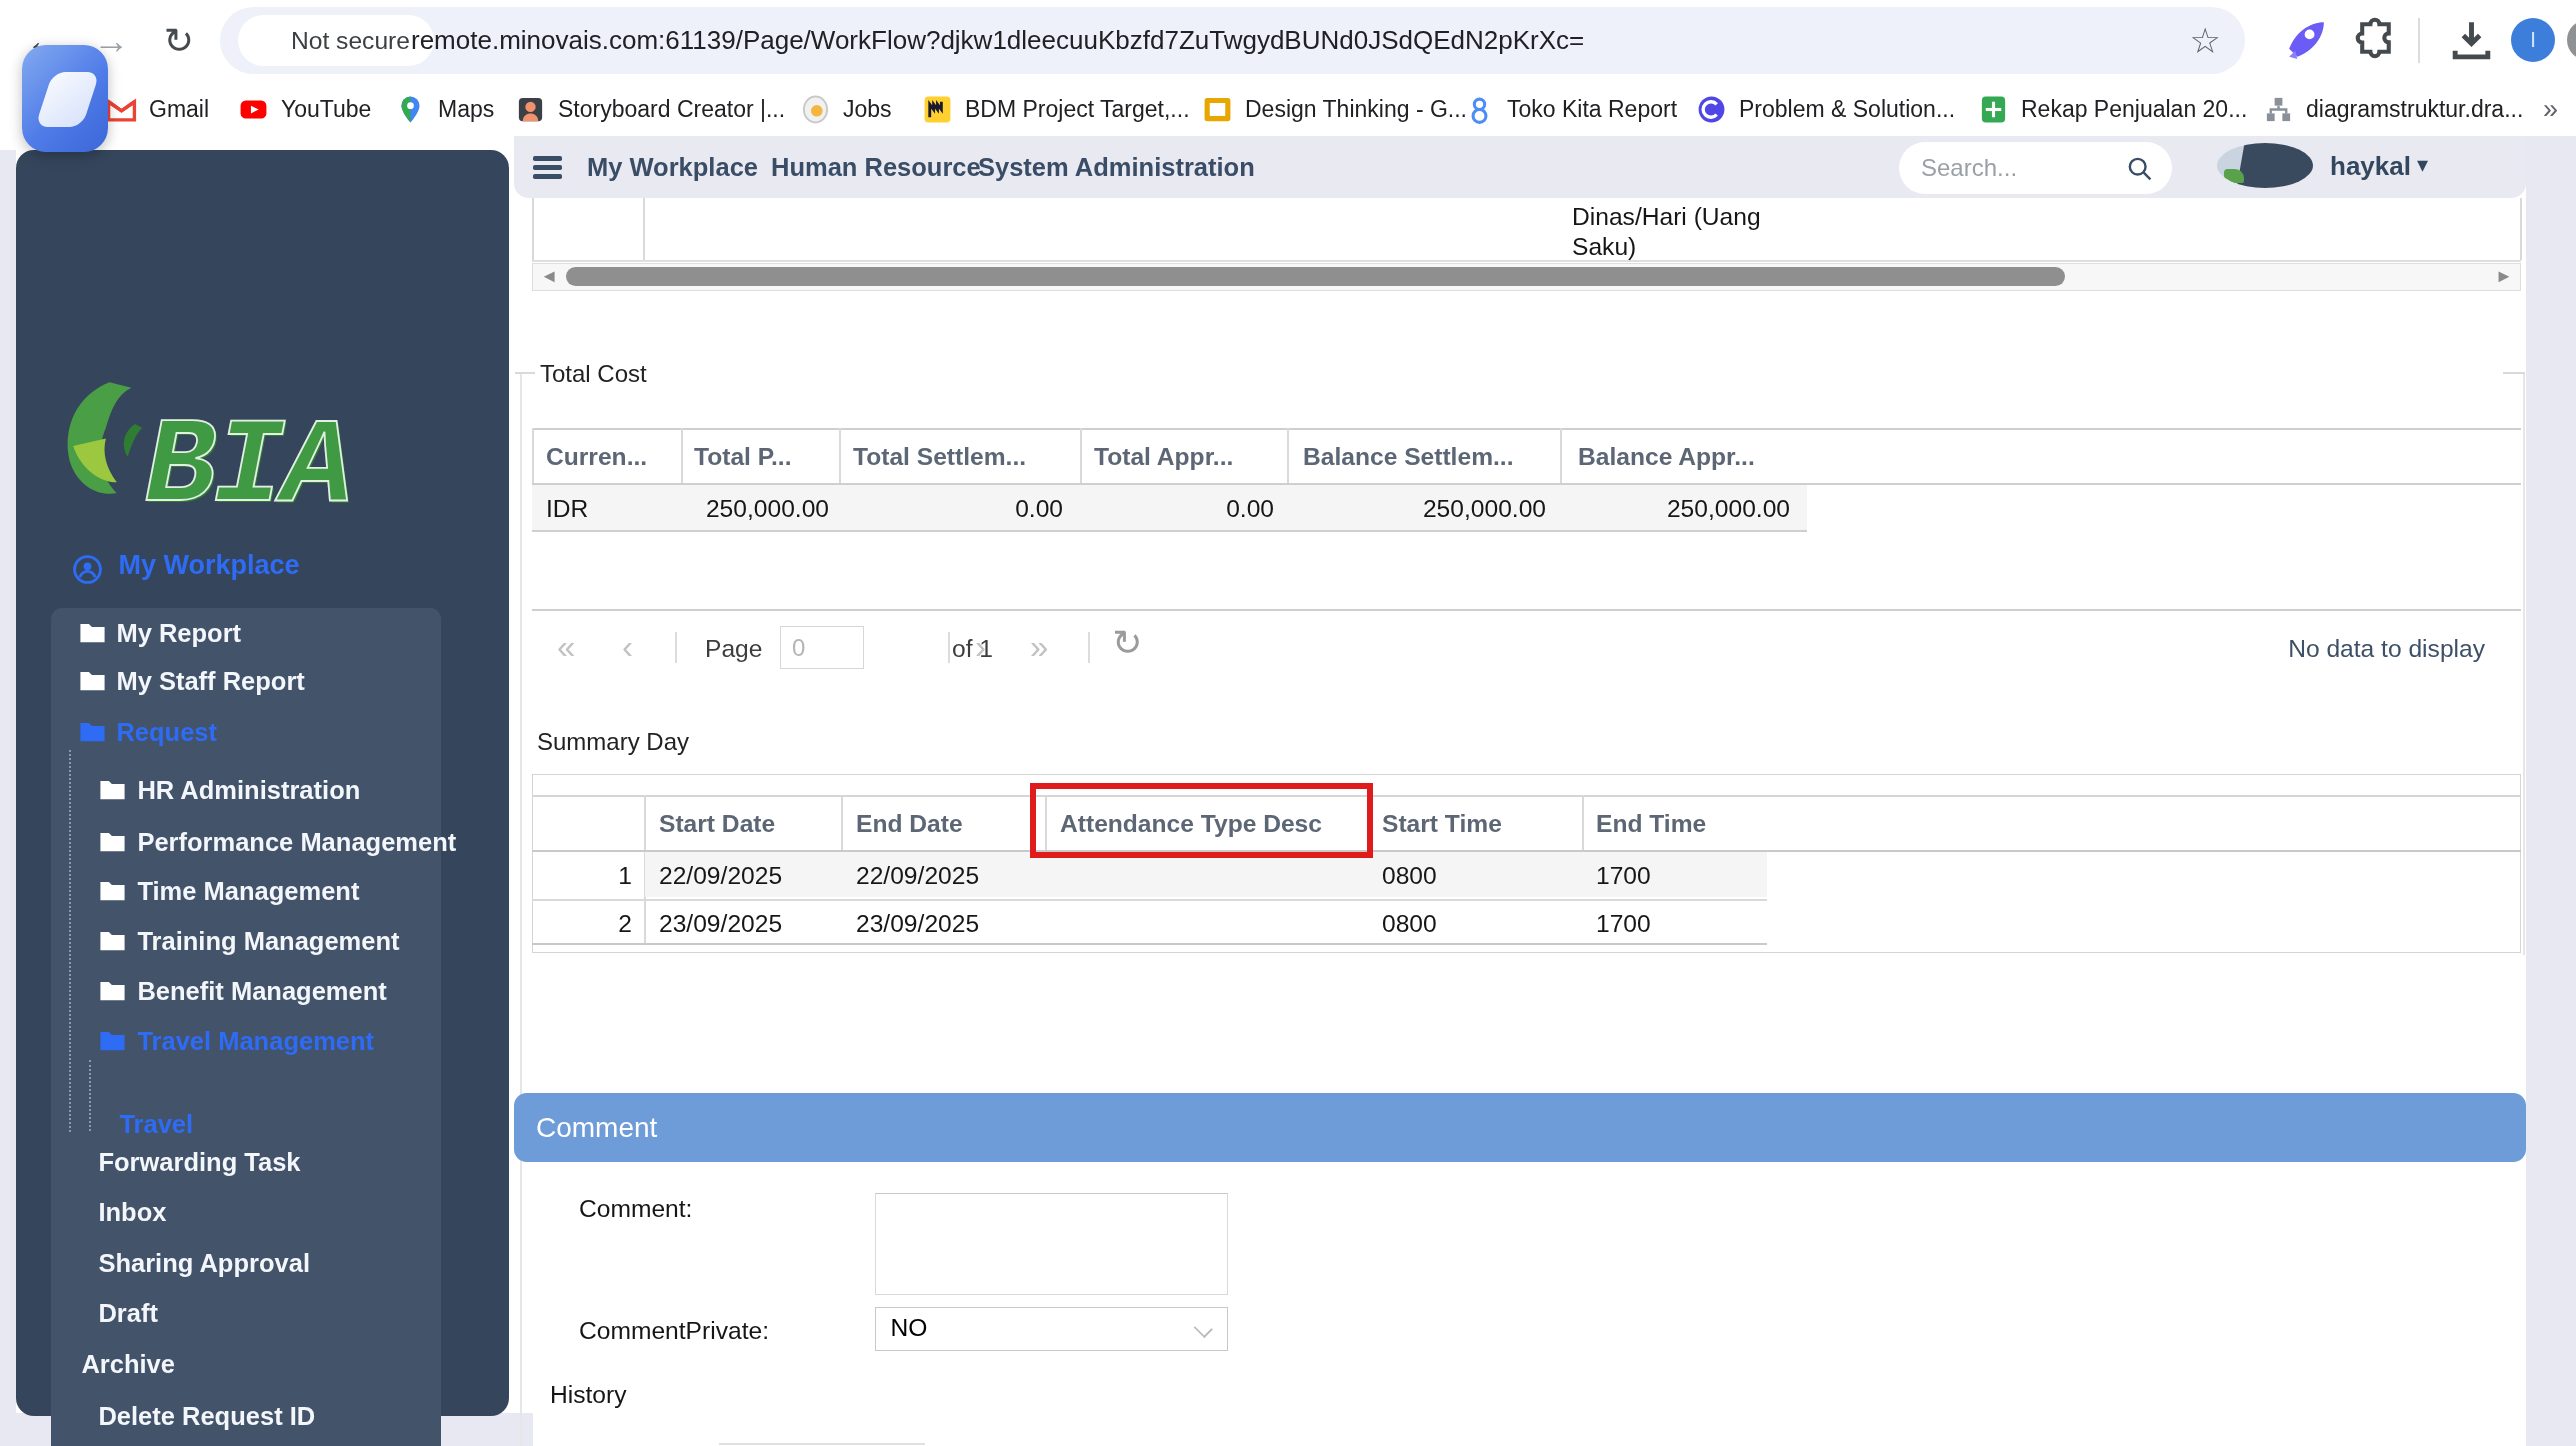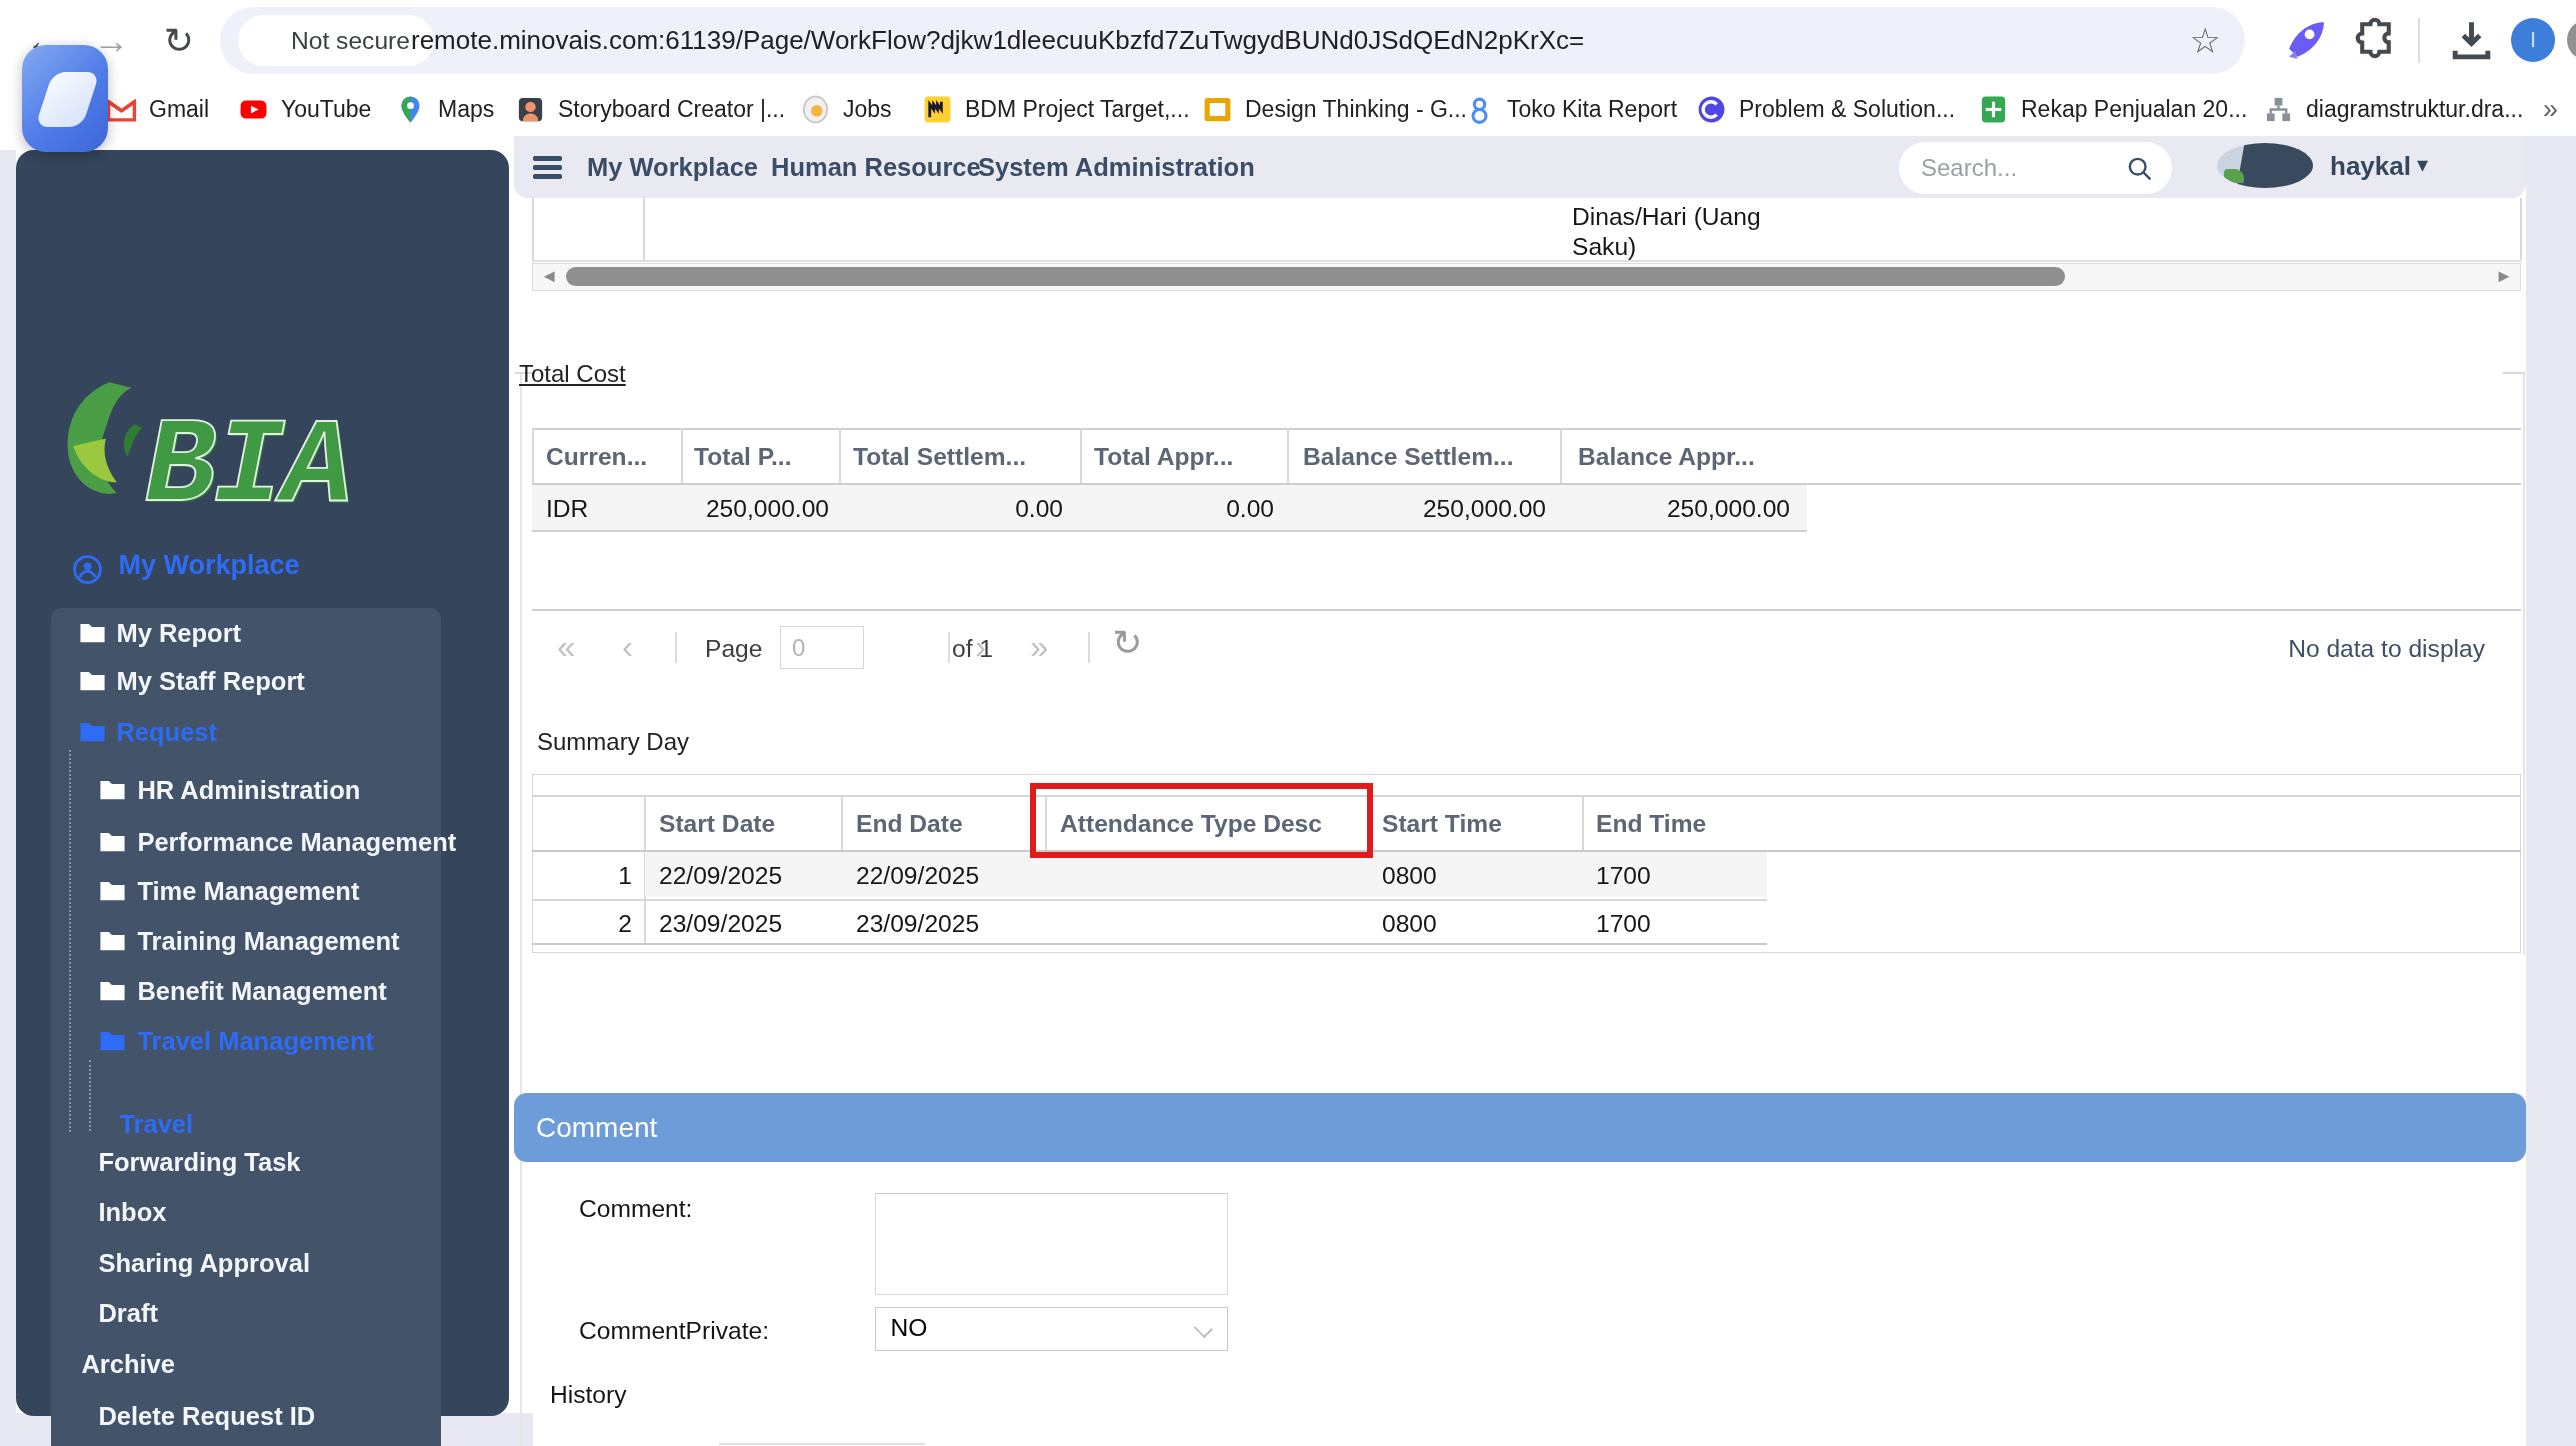--- a/index.html
+++ b/index.html
@@ -362,21 +362,21 @@
   <div class="abs cell-t" style="left:1572px; top:202px; width:218px; white-space:normal; line-height:30px;">Dinas/Hari (Uang Saku)</div>
 
   <div class="abs hscroll">
     <span class="harrow" style="left:7.3px;">◄</span>
     <div class="hthumb"></div>
     <span class="harrow" style="right:7.3px;">►</span>
   </div>
 
   <div class="abs hline" style="left:515px; top:372px; width:20px; background:#d9d9d9;"></div>
   <div class="abs hline" style="left:2503px; top:372px; width:22px; background:#d9d9d9;"></div>
-  <div class="legend" style="left:519px; top:360px;text-decoration:underline;">Total Cost</div>
+  <div class="legend" style="left:540px; top:360px;">Total Cost</div>
 
   <div class="abs hline" style="left:532px; top:428px; width:1989px;"></div>
   <div class="abs vline" style="left:532px;  top:428px; height:102px;"></div>
   <div class="abs vline" style="left:681px;  top:428px; height:55px;"></div>
   <div class="abs vline" style="left:839px;  top:428px; height:55px;"></div>
   <div class="abs vline" style="left:1080px; top:428px; height:55px;"></div>
   <div class="abs vline" style="left:1287px; top:428px; height:55px;"></div>
   <div class="abs vline" style="left:1560px; top:428px; height:55px;"></div>
 
   <div class="head-t" style="left:546px;  top:443px;">Curren...</div>

